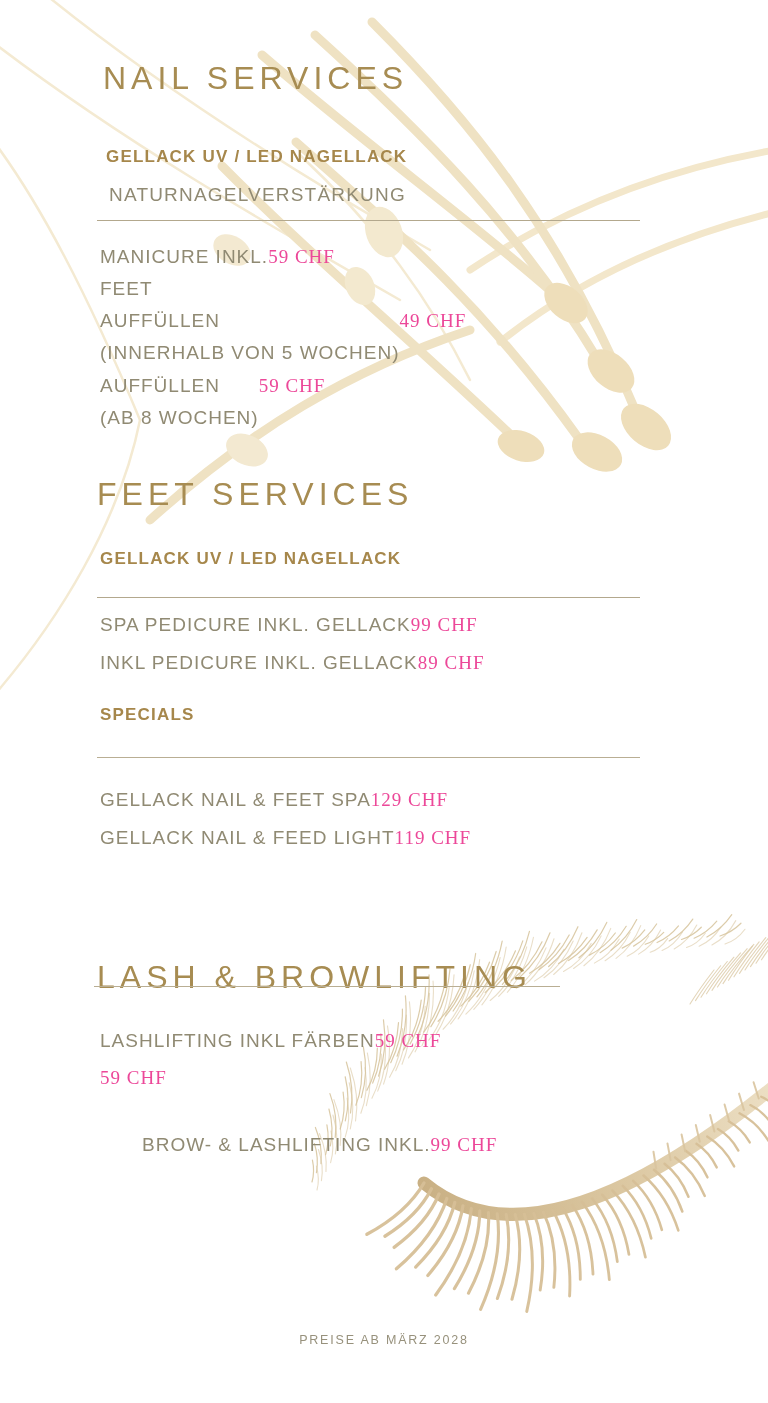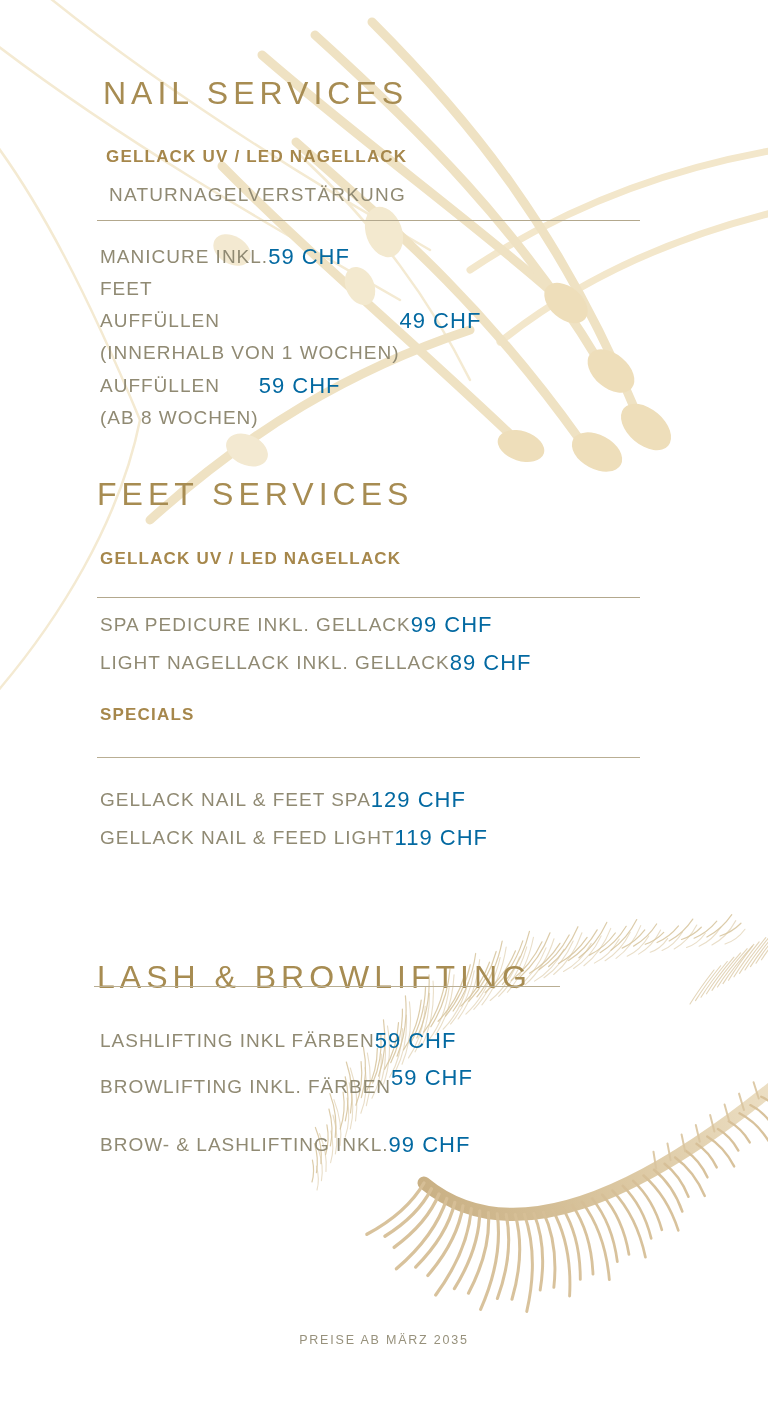--- a/index.html
+++ b/index.html
@@ -22,22 +22,22 @@
   .sub{
     font-size:19px; letter-spacing:1.2px; color:#908a73; white-space:nowrap;margin-left:6px;
   }
   .divider{height:0;border-top:1.6px solid #b3a88d;}
   .divider.light{border-top-color:#b9ae93;}
   .row{
     display:flex; align-items:flex-start;
     width:540px; left:100px;
   }
   .lbl span{display:block; font-size:19px; letter-spacing:1px; line-height:32px; color:#908a73; white-space:nowrap;}
-  .price{font-size:22px; letter-spacing:1px; line-height:32px; color:#0369a1; white-space:nowrap;}
-  .row.tight .lbl span{line-height:28px;}
+  .price{font-size:19px; letter-spacing:1px; line-height:32px; color:#ec4899; white-space:nowrap;font-family:Liberation Serif, serif;}
+  .row.tight .lbl span{line-height:28px;margin-left:42px;}
   .row.tight .price{line-height:28px;}
   .price.raised{transform:translateY(-9px);}
   .footer{
     left:0; right:0; text-align:center;
     font-size:12.5px; letter-spacing:1.8px; color:#97917c;
   }
 </style>
 </head>
 <body>
 
@@ -252,37 +252,37 @@
           <path d="M 714.416155264 1131.555367552 L 710.1431782131953 1115.010227264795" fill="none" stroke="#d9c49e" stroke-width="2" stroke-linecap="round" opacity="0.9"></path>
           <path d="M 729.155902 1121.000286 L 724.560657212529 1104.5417403369343" fill="none" stroke="#d9c49e" stroke-width="2" stroke-linecap="round" opacity="0.9"></path>
           <path d="M 743.935676416 1109.991730688 L 739.0450705258763 1093.6185216553304" fill="none" stroke="#d9c49e" stroke-width="2" stroke-linecap="round" opacity="0.9"></path>
           <path d="M 758.7416507680001 1098.560649424 L 753.5799515823421 1082.270871601182" fill="none" stroke="#d9c49e" stroke-width="2" stroke-linecap="round" opacity="0.9"></path>
         </g>
     </svg>
   </div>
 
   <div class="content">
 
-    <div class="abs h1" style="top:77px;left:103px">NAIL SERVICES</div>
+    <div class="abs h1" style="top:62px;left:103px">NAIL SERVICES</div>
     <div class="abs boldsub" style="top:147px;left:106px">GELLACK UV / LED NAGELLACK</div>
     <div class="abs sub" style="top:184px;left:103px">NATURNAGELVERSTÄRKUNG</div>
     <div class="abs divider" style="top:220px;left:97px;width:543px"></div>
 
     <div class="abs row" style="top:241px">
       <div class="lbl">
         <span>MANICURE INKL.</span>
         <span>FEET</span>
       </div>
       <div class="price">59 CHF</div>
     </div>
 
     <div class="abs row" style="top:305px">
       <div class="lbl">
         <span>AUFFÜLLEN</span>
-        <span>(INNERHALB VON 1 WOCHEN)</span>
+        <span>(INNERHALB VON 5 WOCHEN)</span>
       </div>
       <div class="price">49 CHF</div>
     </div>
 
     <div class="abs row" style="top:370px">
       <div class="lbl">
         <span>AUFFÜLLEN</span>
         <span>(AB 8 WOCHEN)</span>
       </div>
       <div class="price">59 CHF</div>
@@ -293,21 +293,21 @@
     <div class="abs divider" style="top:597px;left:97px;width:543px"></div>
 
     <div class="abs row" style="top:609px">
       <div class="lbl">
           <span>SPA PEDICURE INKL. GELLACK</span>
         </div>
       <div class="price">99 CHF</div>
     </div>
     <div class="abs row" style="top:647px">
       <div class="lbl">
-          <span>LIGHT NAGELLACK INKL. GELLACK</span>
+          <span>INKL PEDICURE INKL. GELLACK</span>
         </div>
       <div class="price">89 CHF</div>
     </div>
 
     <div class="abs boldsub" style="top:705px;left:100px">SPECIALS</div>
     <div class="abs divider light" style="top:757px;left:97px;width:543px"></div>
 
     <div class="abs row" style="top:784px">
       <div class="lbl">
           <span>GELLACK NAIL &amp; FEET SPA</span>
@@ -324,27 +324,24 @@
     <div class="abs h1" style="top:961px;left:97px">LASH &amp; BROWLIFTING</div>
     <div class="abs divider light" style="top:986px;left:94px;width:466px"></div>
 
     <div class="abs row" style="top:1025px">
       <div class="lbl">
           <span>LASHLIFTING INKL FÄRBEN</span>
         </div>
       <div class="price">59 CHF</div>
     </div>
     <div class="abs row" style="top:1071px">
-      <div class="lbl">
-          <span>BROWLIFTING INKL. FÄRBEN</span>
-        </div>
       <div class="price raised">59 CHF</div>
     </div>
     <div class="abs row tight" style="top:1131px">
       <div class="lbl">
         <span>BROW- &amp; LASHLIFTING INKL.</span>
       </div>
       <div class="price">99 CHF</div>
     </div>
 
-    <div class="abs footer" style="top:1333px">PREISE AB MÄRZ 2035</div>
+    <div class="abs footer" style="top:1333px">PREISE AB MÄRZ 2028</div>
   </div>
 </div>
 
 </body></html>

